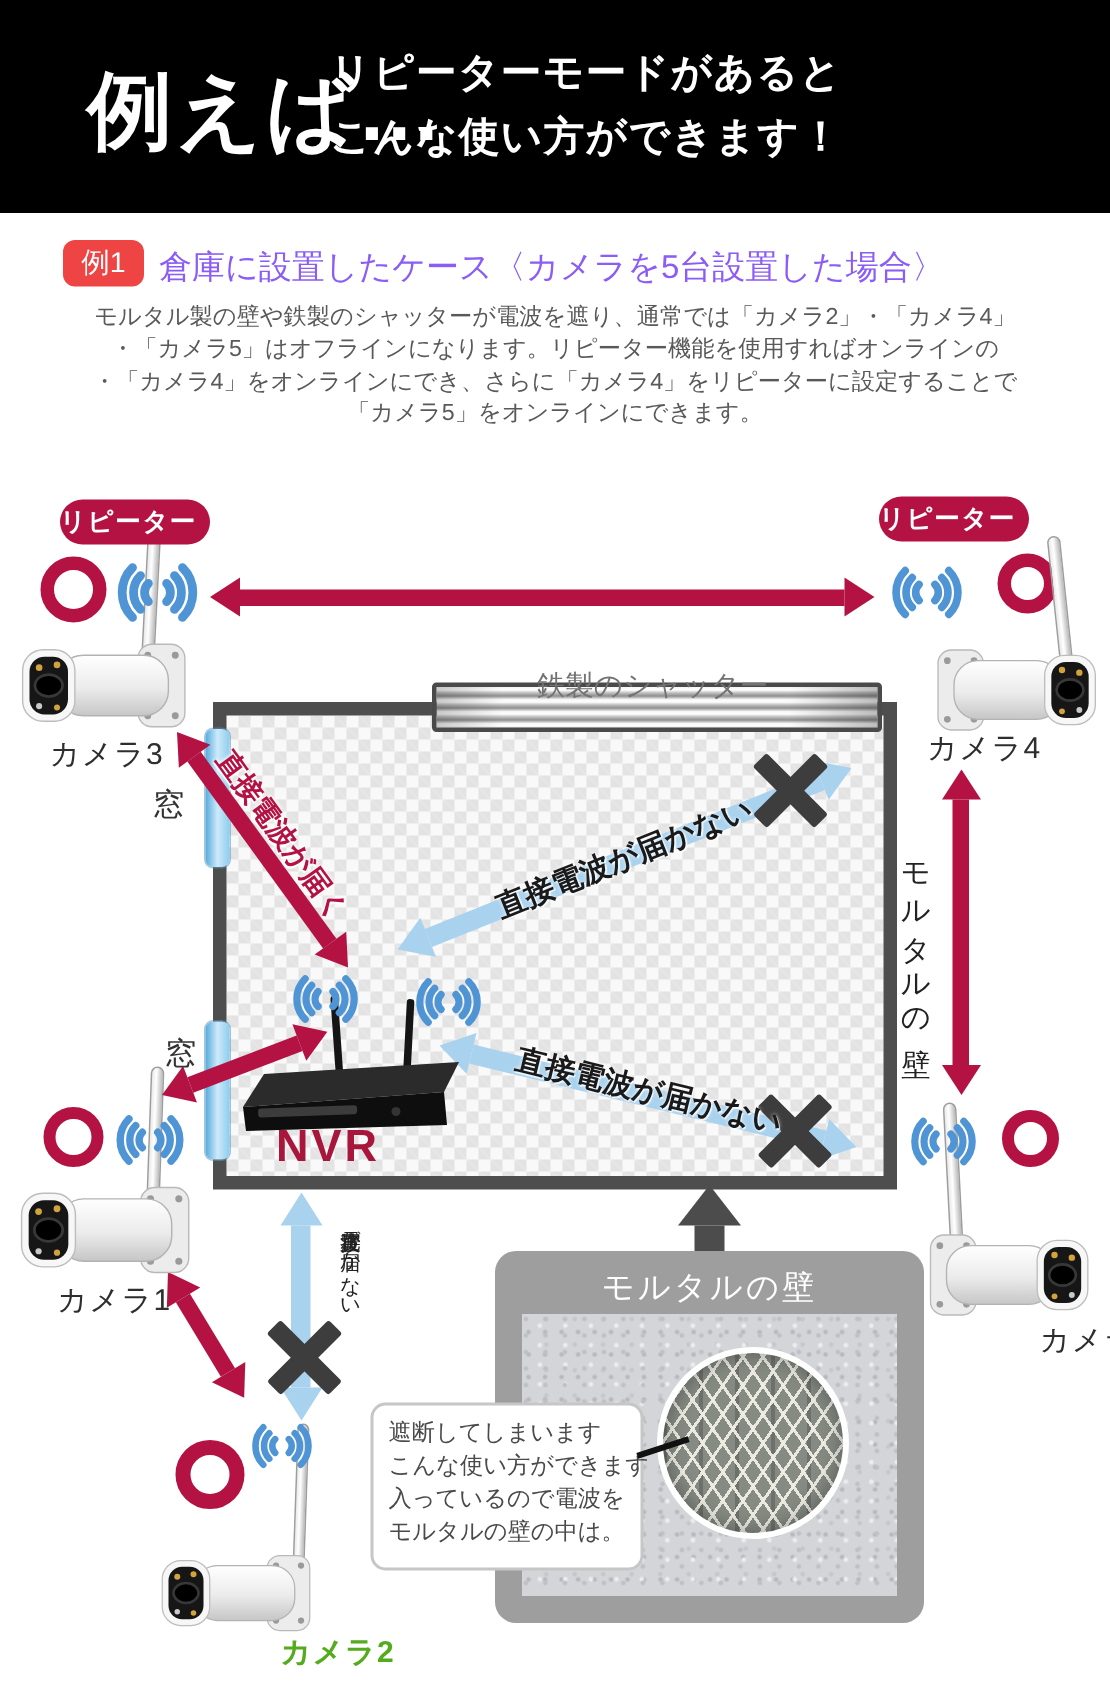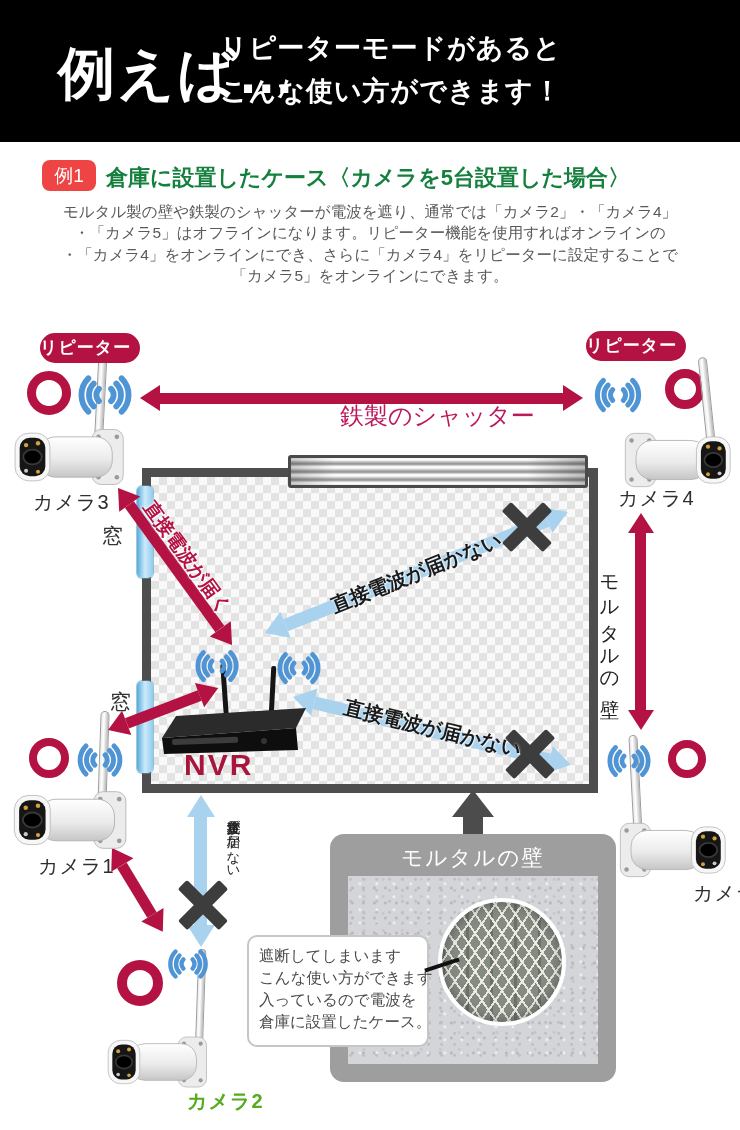--- a/index.html
+++ b/index.html
@@ -9,21 +9,21 @@
   
   .header { position:absolute; left:0; top:0; width:740px; height:142px; background:#000; }
   .header-title { position:absolute; left:58px; top:36px; font-size:57px; font-weight:800; color:#fff; letter-spacing:2px; }
   .header-sub { position:absolute; left:220px; color:#fff; font-size:27px; font-weight:700; letter-spacing:1px; white-space:nowrap; }
   .header-sub.l1 { top:30px; }
   .header-sub.l2 { top:73px; }
 
   
   .ex-badge { position:absolute; left:42px; top:160px; width:54px; height:31px; background:#ef4444;
               border-radius:8px; color:#fff; font-size:19px; text-align:center; line-height:31px; }
-  .ex-title { position:absolute; left:106px; top:163px; font-size:22px; color:#15803d; font-weight:700; white-space:nowrap; }
+  .ex-title { position:absolute; left:106px; top:163px; font-size:22px; color:#8b5cf6; font-weight:400; white-space:nowrap; }
   .ex-desc { position:absolute; left:55px; top:201px; width:630px; text-align:center;
              font-size:15.5px; line-height:21.4px; color:#595959; }
   .ex-desc span { display:block; }
 
   
   .abs { position:absolute; }
   .ring { position:absolute; border:9px solid #b31243; border-radius:50%; }
   .rep-badge { position:absolute; width:100px; height:30px; background:#b31243; border-radius:16px;
                color:#fff; font-size:17px; font-weight:700; line-height:30px; letter-spacing:1px; z-index:6; }
   .cam-label { position:absolute; font-size:20px; color:#2e2e2e; letter-spacing:1px; z-index:6; white-space:nowrap; }
@@ -40,21 +40,21 @@
       linear-gradient(45deg,#e3e3e3 25%,transparent 25%,transparent 75%,#e3e3e3 75%),
       linear-gradient(45deg,#e3e3e3 25%,#f9f9f9 25%,#f9f9f9 75%,#e3e3e3 75%);
     background-size:16px 16px; background-position:0 0,8px 8px; }
   .window { position:absolute; left:137px; width:16px; height:92px; border-radius:5px; z-index:2;
     background:linear-gradient(90deg,#55abdc,#cdeafa 50%,#8ecdee); box-shadow:0 0 0 1px rgba(90,150,190,.55); }
   .win-label { position:absolute; font-size:21px; color:#333; z-index:6; }
   .shutter { position:absolute; left:288px; top:455px; width:300px; height:33px; border:3px solid #4a4a4a; border-radius:3px; z-index:3;
     background-image:
       linear-gradient(90deg,rgba(0,0,0,.20),rgba(255,255,255,0) 15%,rgba(255,255,255,0) 80%,rgba(0,0,0,.25)),
       repeating-linear-gradient(180deg,#f4f4f4 0px,#ffffff 2px,#bdbdbd 4px,#8f8f8f 6px,#e8e8e8 8px); }
-  .shutter-label { position:absolute; left:340px; top:400px; width:190px; text-align:center; font-size:24px; color:#be185d; z-index:6; white-space:nowrap; }
+  .shutter-label { position:absolute; left:340px; top:444px; width:190px; text-align:center; font-size:19px; color:#737373; z-index:6; white-space:nowrap; }
 
   .nvr-label { position:absolute; left:184px; top:748px; font-size:30px; font-weight:800; color:#a8163c; letter-spacing:2px; z-index:6; }
   .side-vert { position:absolute; left:597px; top:562px; height:140px; writing-mode:vertical-rl;
                font-size:19.5px; color:#222; letter-spacing:2px; z-index:6; }
 
   
   .arr { position:absolute; display:flex; align-items:center; transform-origin:0 50%; z-index:4; }
   .arr .shaft { flex:1; }
   .arr.red { height:26px; }
   .arr.red .shaft { height:11px; background:#b31243; }
@@ -379,17 +379,17 @@
   
   <div class="mortar-box">
     <div class="mortar-title">モルタルの壁</div>
     <div class="stucco"></div>
     <div class="mesh-circle"></div>
   </div>
   <div class="bubble">
     <span>遮断してしまいます</span>
     <span>こんな使い方ができます</span>
     <span>入っているので電波を</span>
-    <span>倉庫に設置したケース。</span>
+    <span>モルタルの壁の中は。</span>
   </div>
   <div class="bubble-pointer"></div>
 
 </div>
 
 </body></html>

